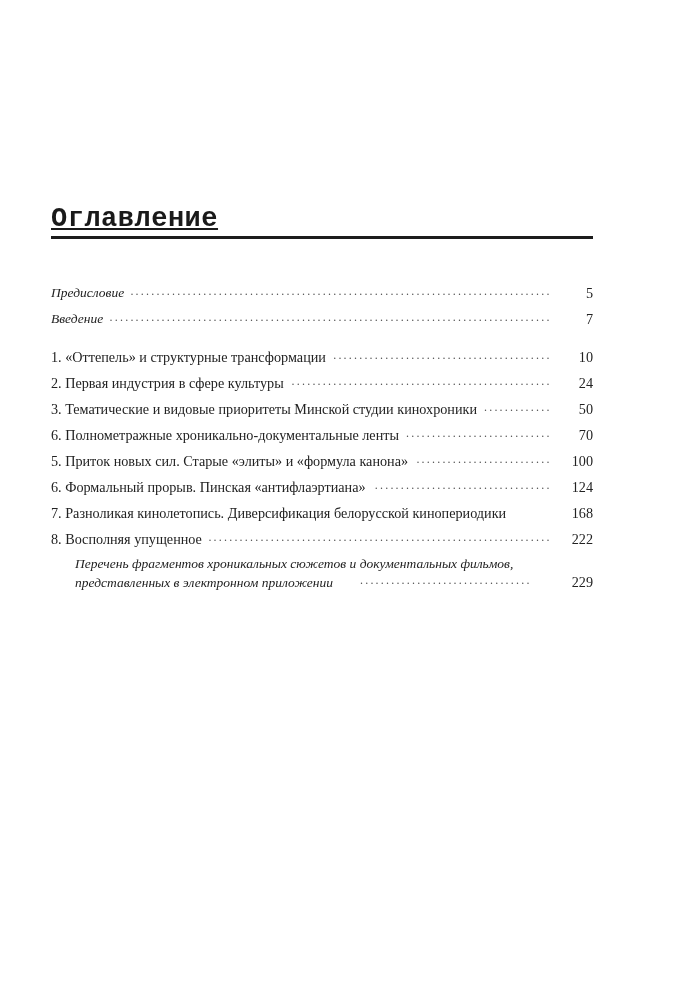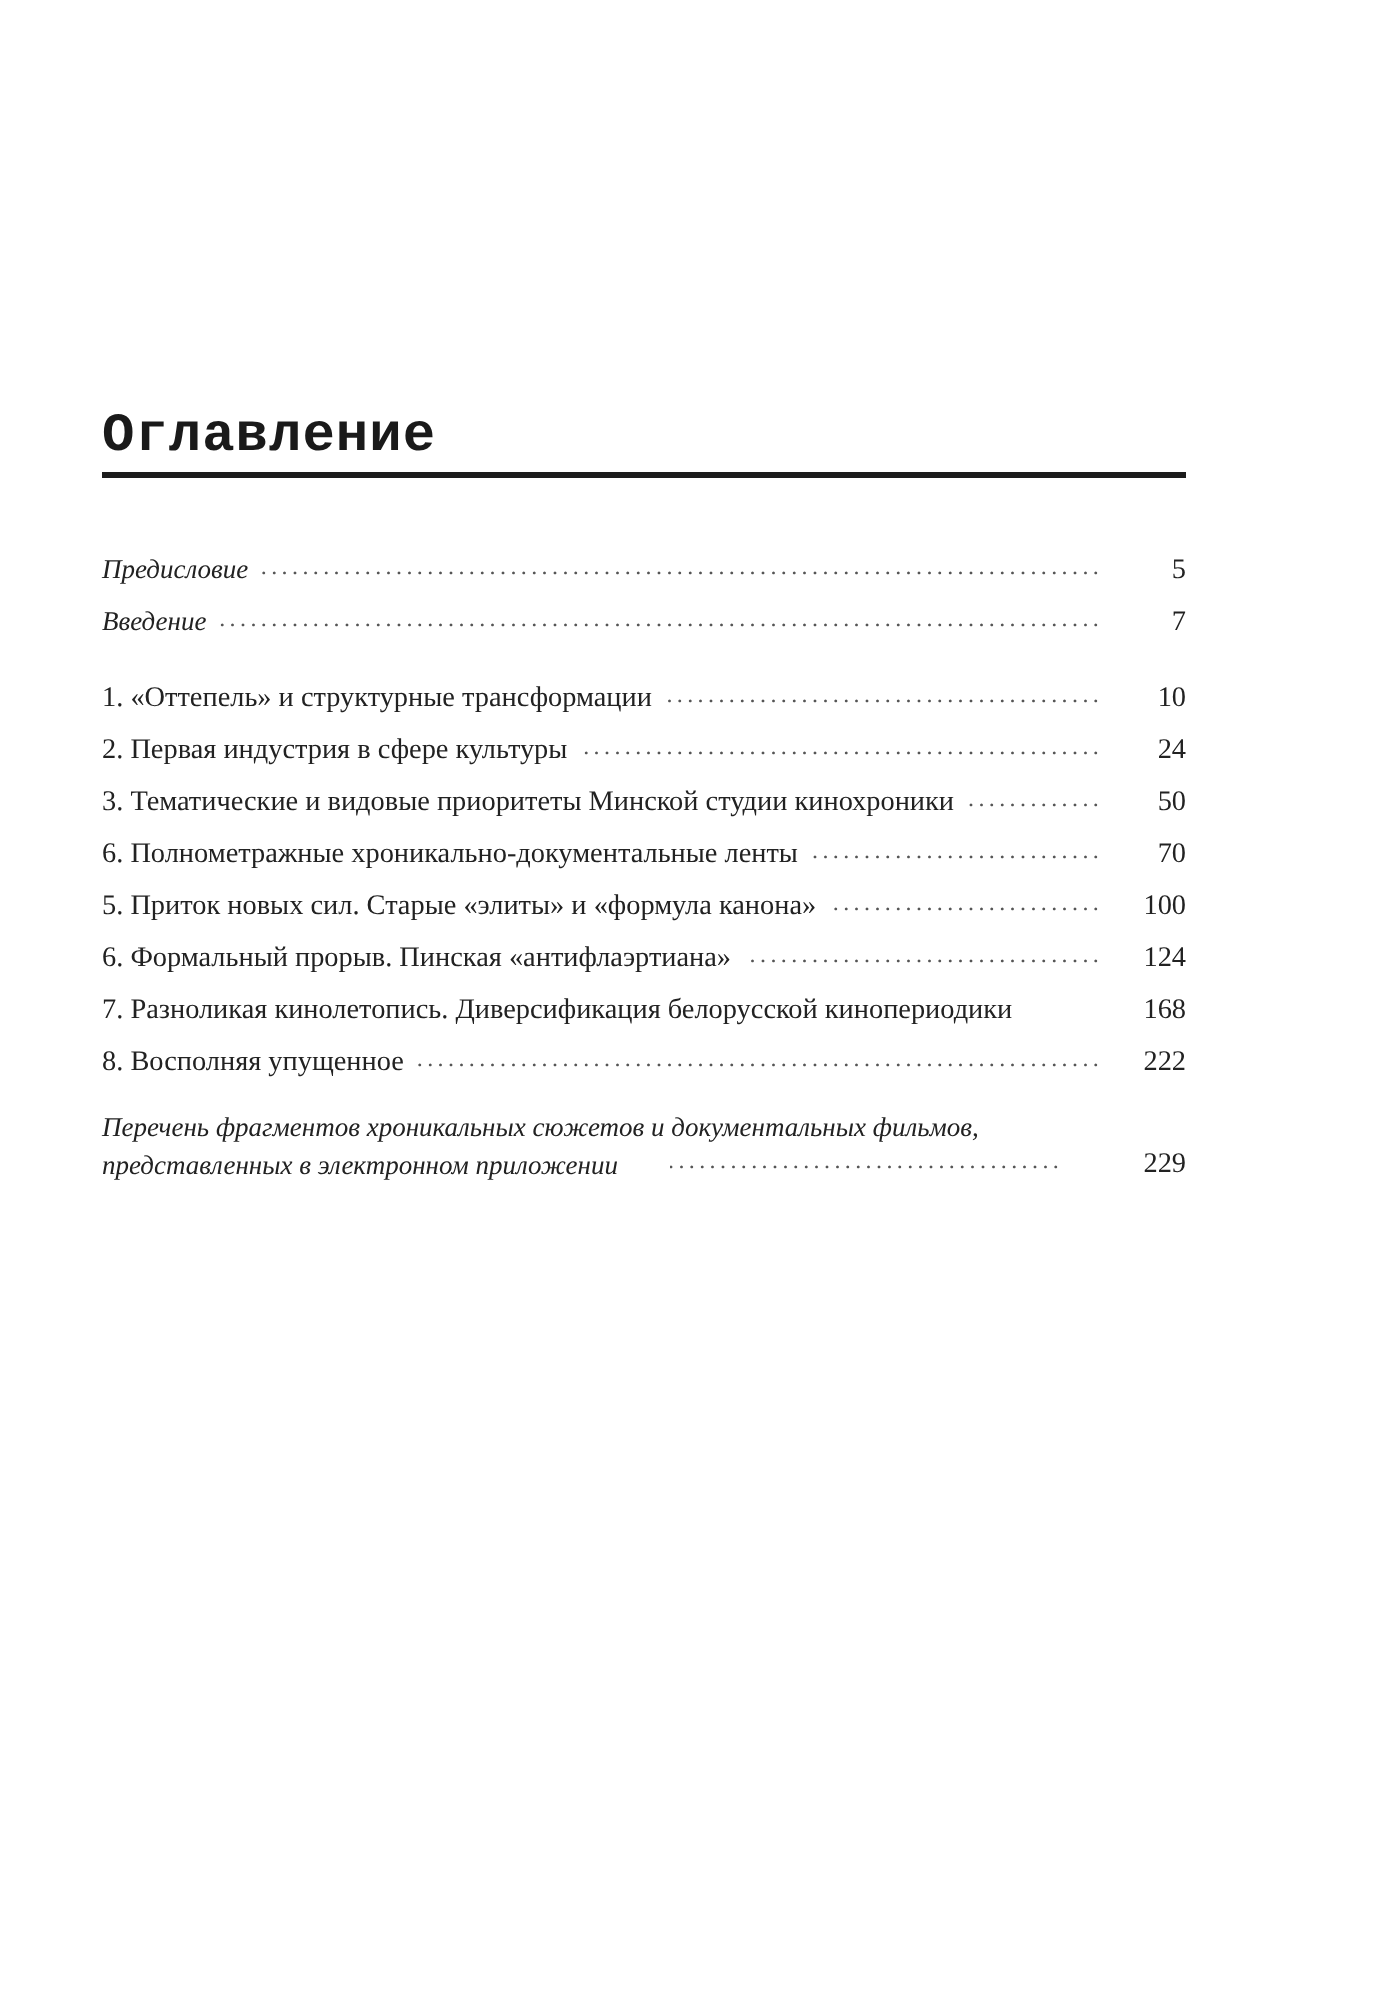--- a/index.html
+++ b/index.html
@@ -18,40 +18,42 @@
       position: absolute;
       left: 51px;
       top: 203px;
       font-family: "Liberation Mono", "DejaVu Sans Mono", monospace;
       font-weight: bold;
       font-size: 27px;
       letter-spacing: 0.5px;
       color: #1a1a1a;
       line-height: 32px;
       margin: 0;
+      text-decoration: underline;
     }
     .title-rule {
       position: absolute;
       left: 51px;
       top: 236px;
       width: 542px;
       height: 3px;
       background: #1c1c1c;
     }
     .toc {
       position: absolute;
       left: 51px;
       width: 542px;
       top: 276px;
       font-family: "Liberation Serif", "DejaVu Serif", serif;
       font-size: 14.2px;
       color: #222;
     }
     .toc-entry {
       display: flex;
+      align-items: flex-end;
       height: 26px;
       line-height: 18px;
     }
     .toc-entry.italic .entry-title {
       font-style: italic;
       font-size: 13.5px;
     }
     .toc-entry .entry-title {
       white-space: nowrap;
       flex: 0 0 auto;
@@ -77,20 +79,21 @@
       text-align: right;
       white-space: nowrap;
     }
     .spacer {
       height: 12px;
     }
     .toc-entry.multi {
       height: auto;
       display: block;
       margin-top: 6px;
+      margin-left: 24px;
     }
     .multi .line1 {
       font-style: italic;
       font-size: 13.5px;
       line-height: 19px;
       white-space: nowrap;
     }
     .multi .line2 {
       display: flex;
       align-items: flex-end;

